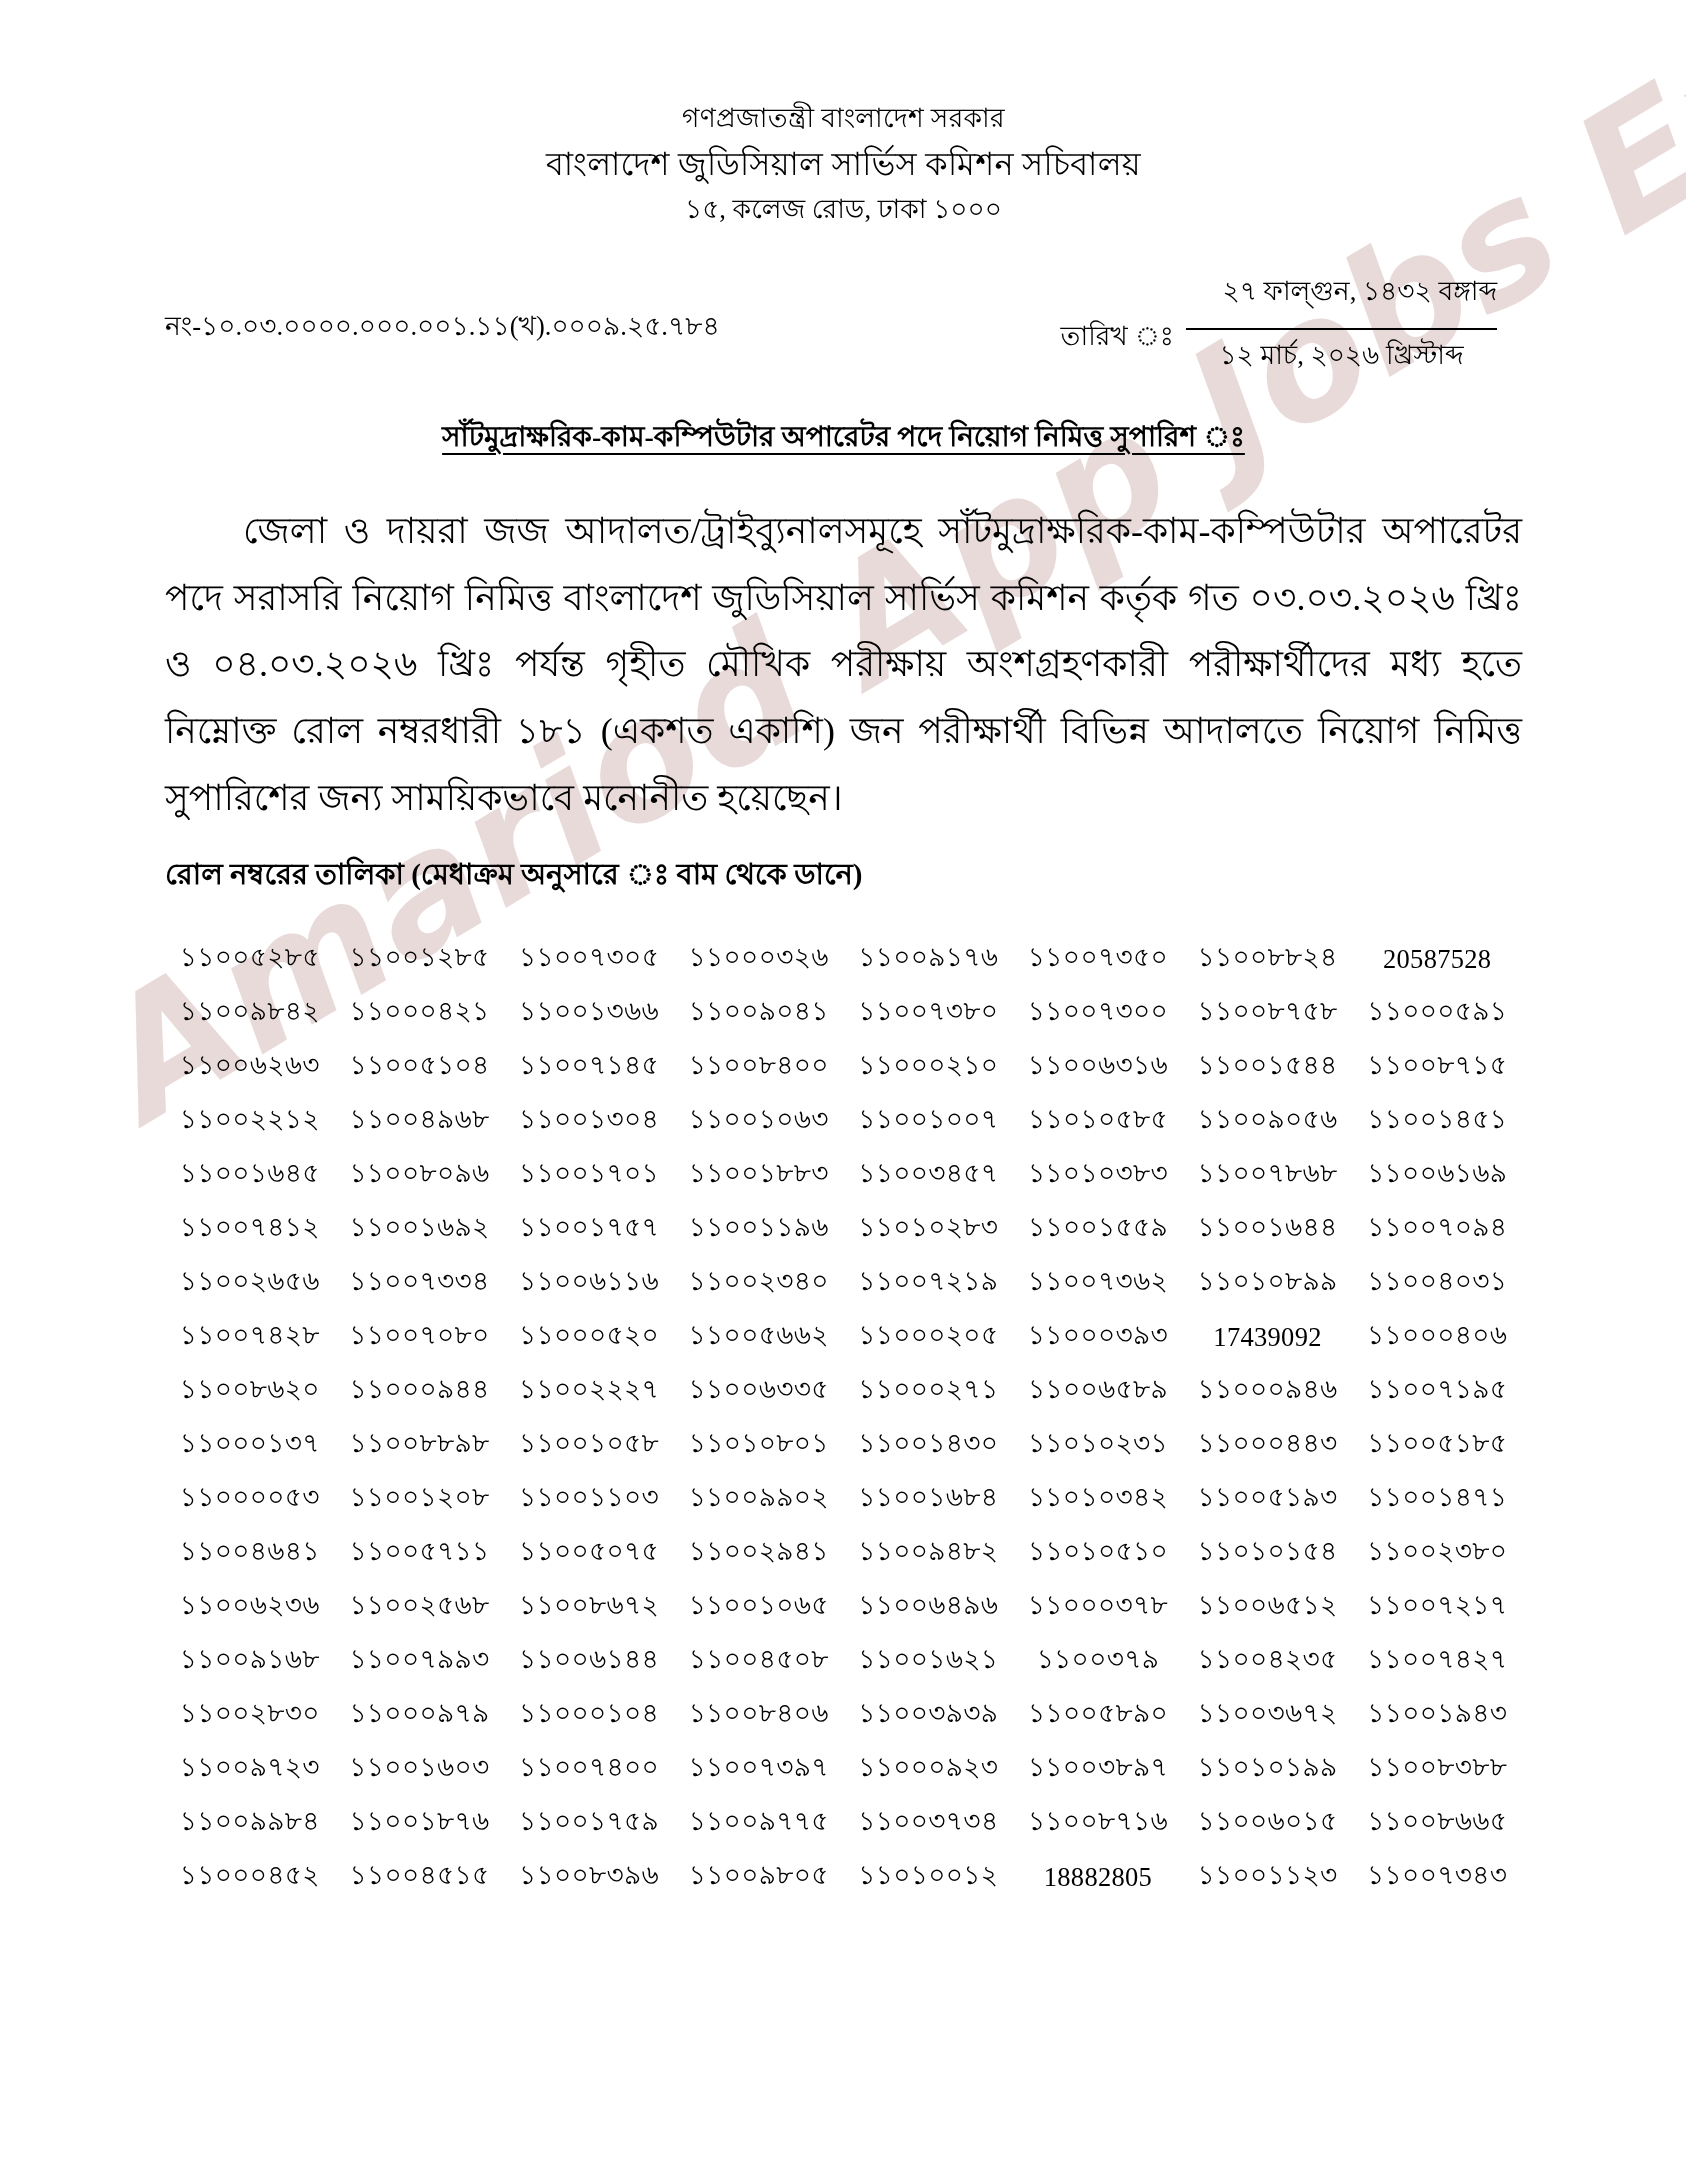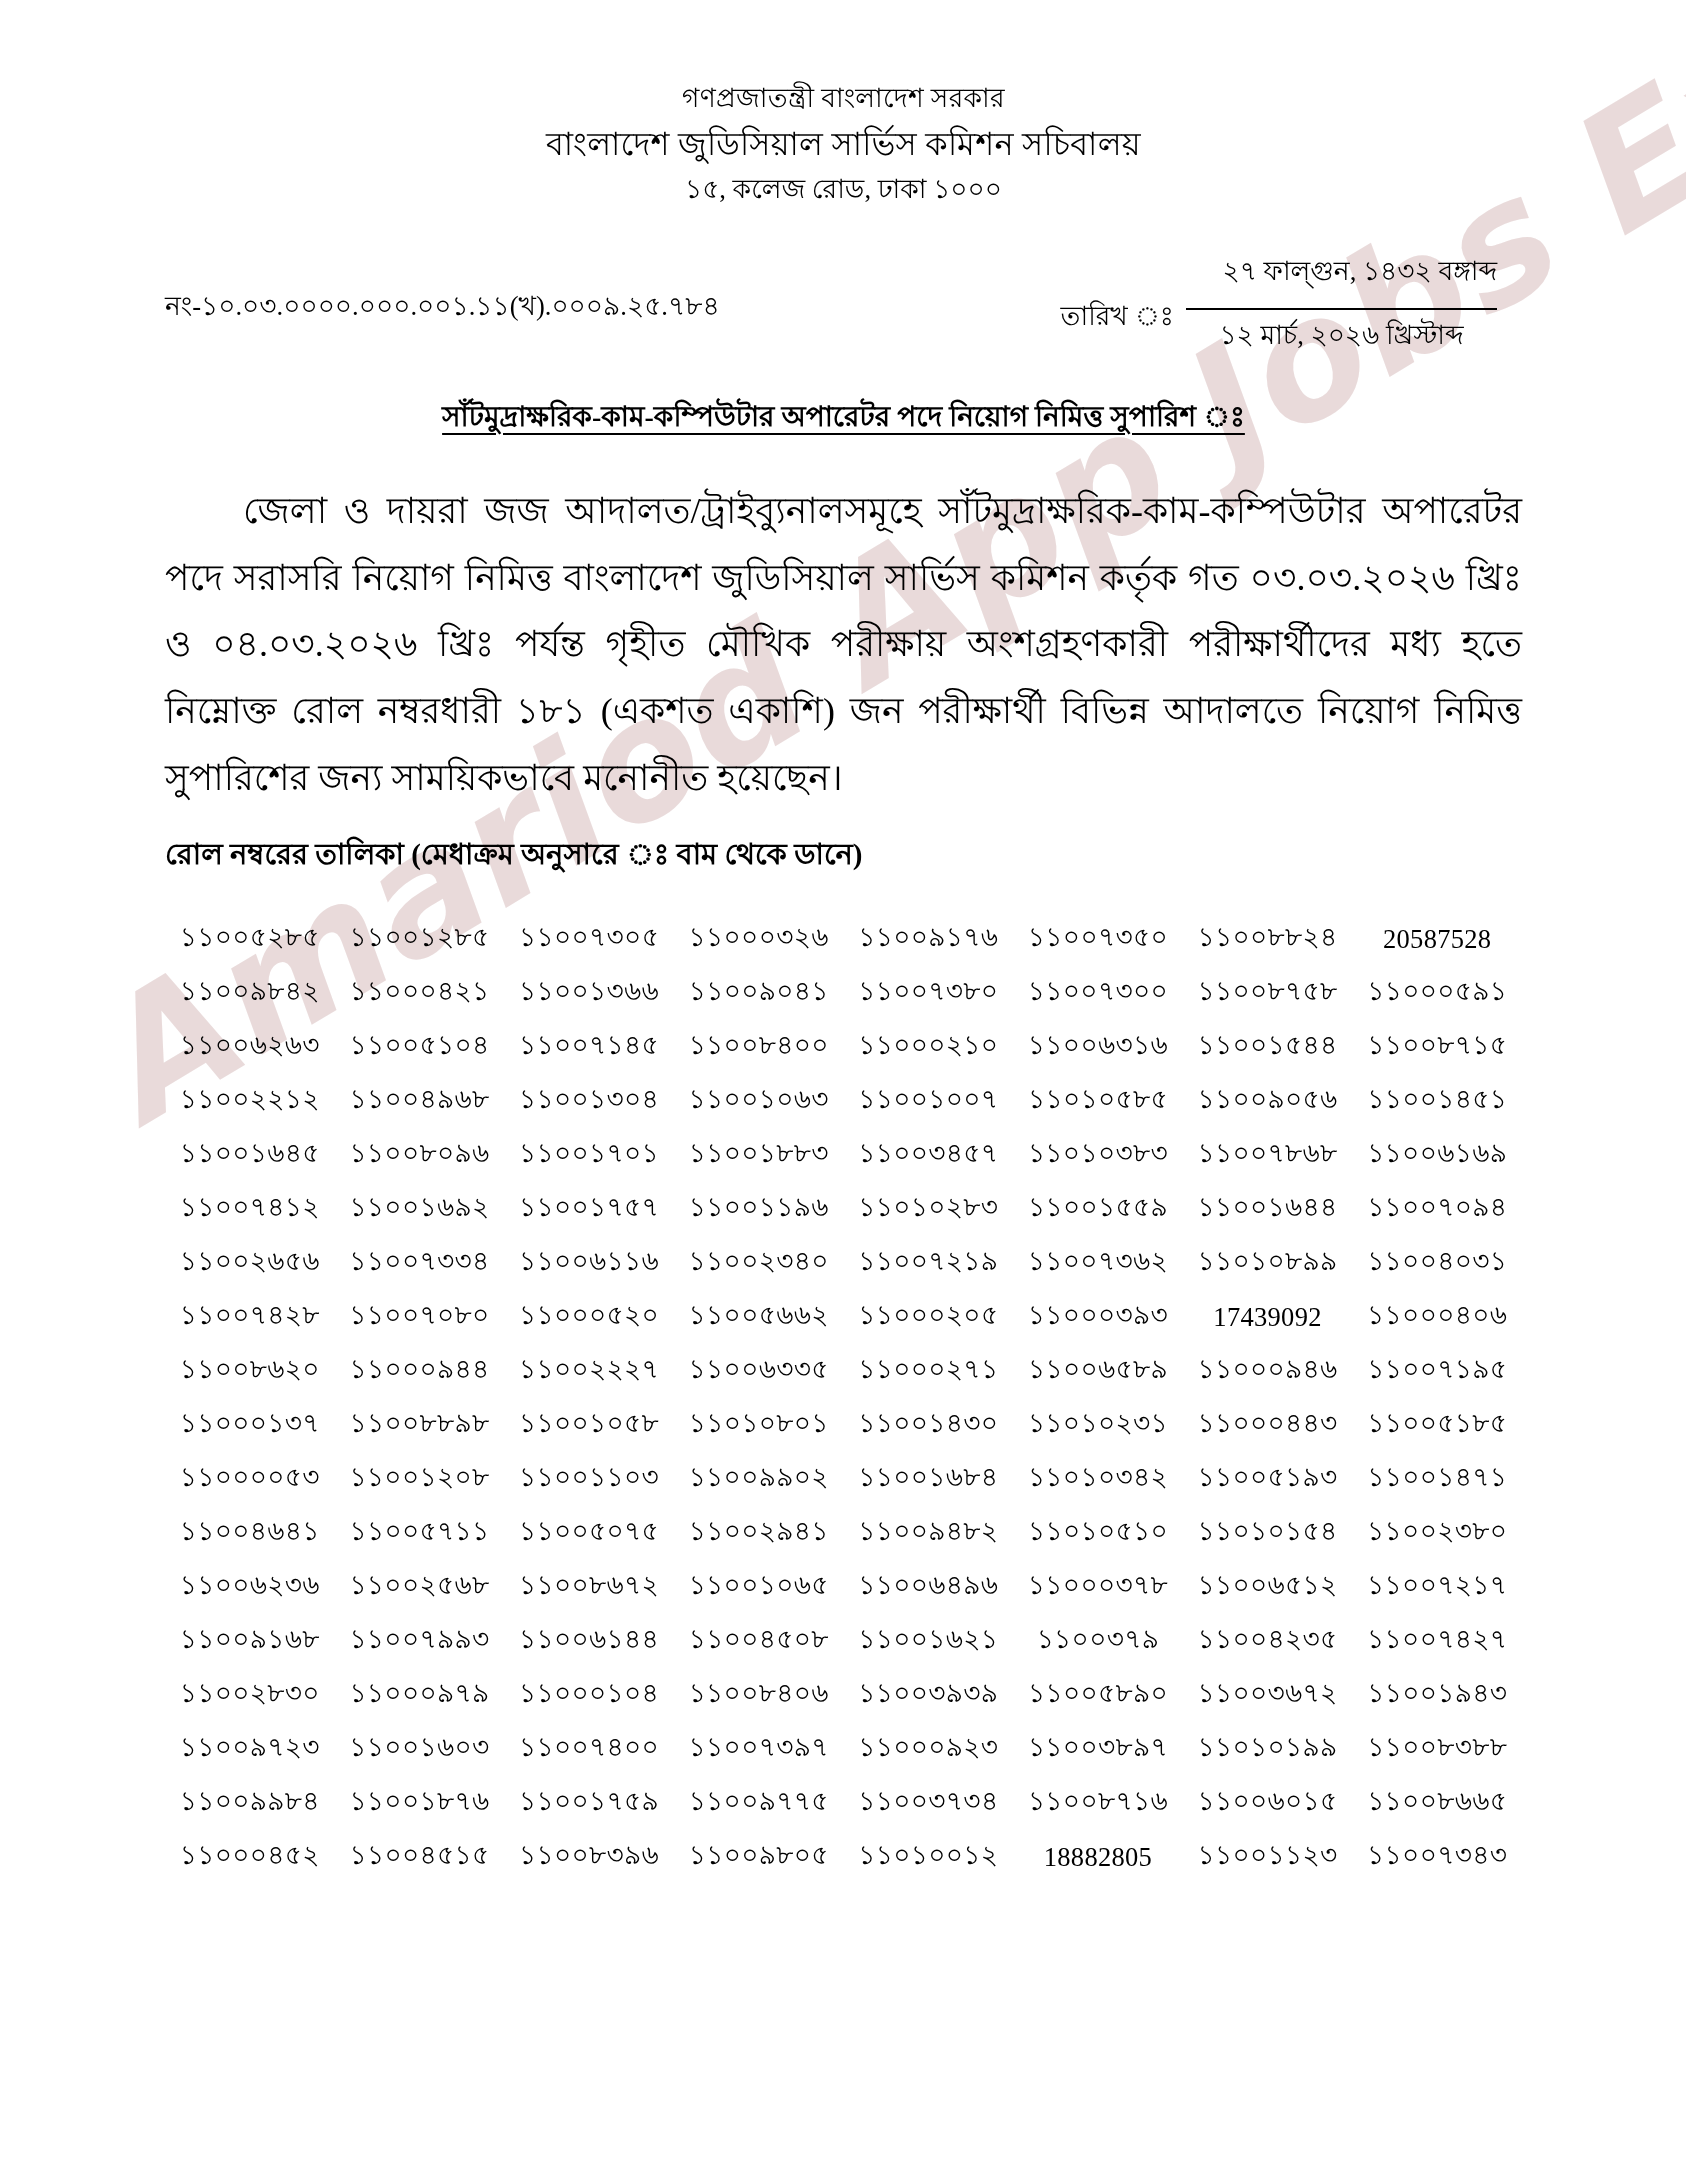--- a/index.html
+++ b/index.html
@@ -52,21 +52,21 @@
   
   .content {
     position: relative;
     z-index: 2;
     padding: 0 165px;
     box-sizing: border-box;
   }
 
   .header-block {
     text-align: center;
-    padding-top: 80px;
+    padding-top: 100px;
   }
   .gov-line {
     font-size: 26.5px;
     line-height: 1.42;
     letter-spacing: 0.3px;
   }
   .office-line {
     font-size: 32px;
     line-height: 1.42;
     letter-spacing: 0.3px;

